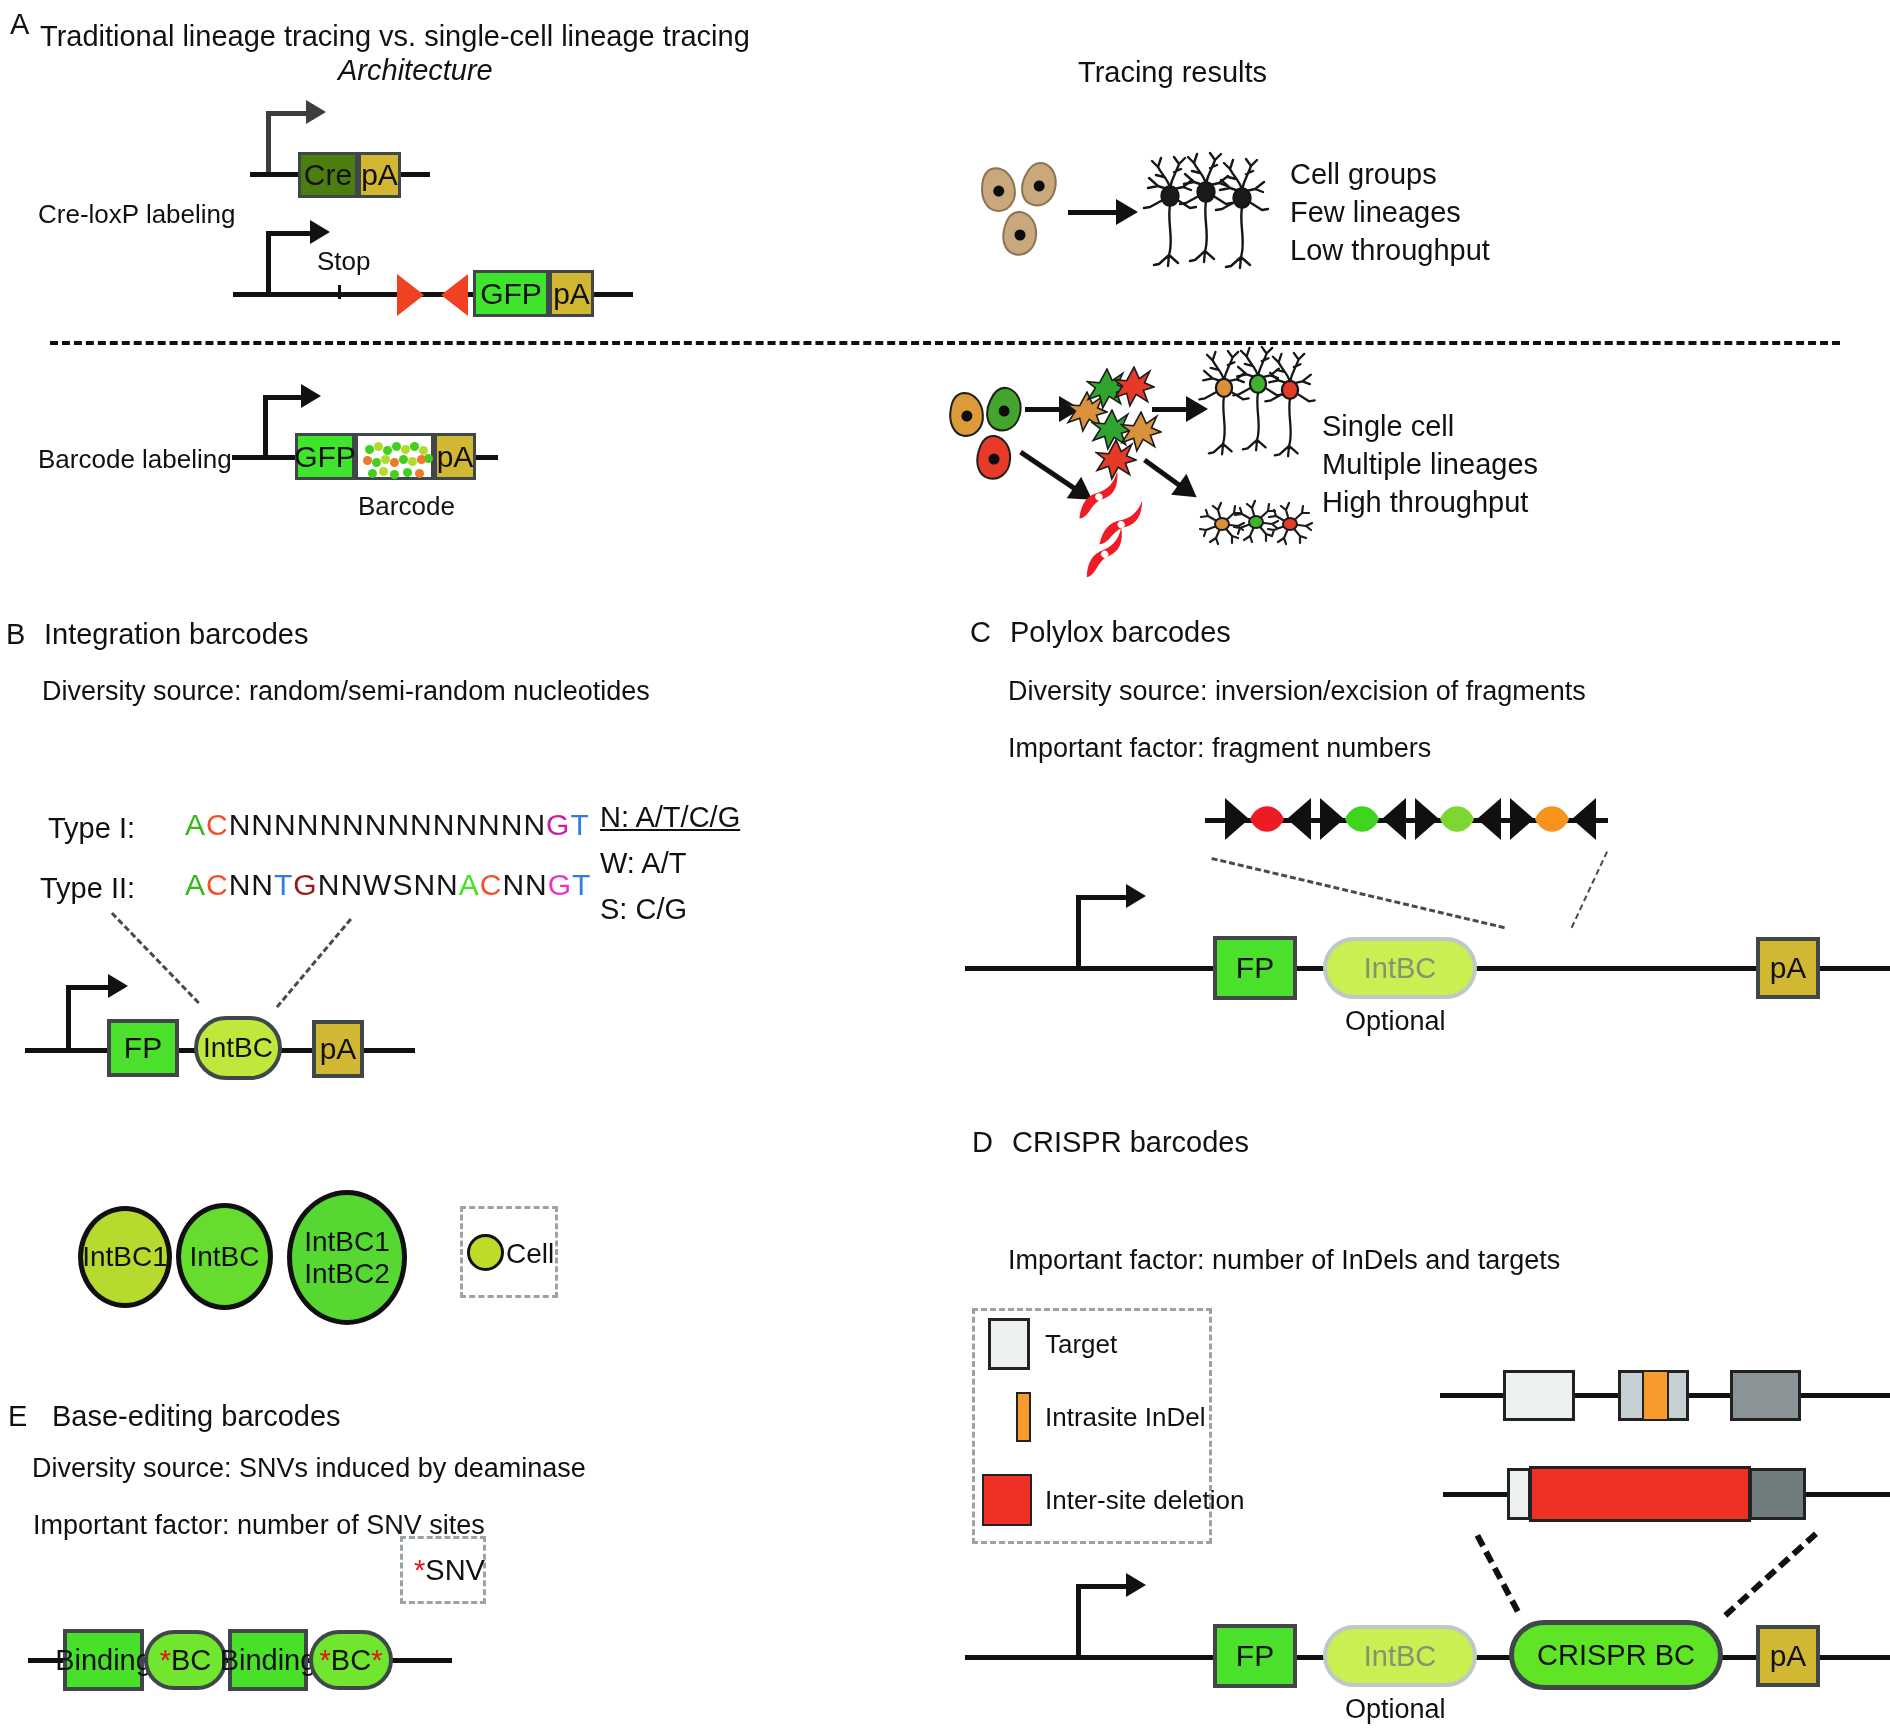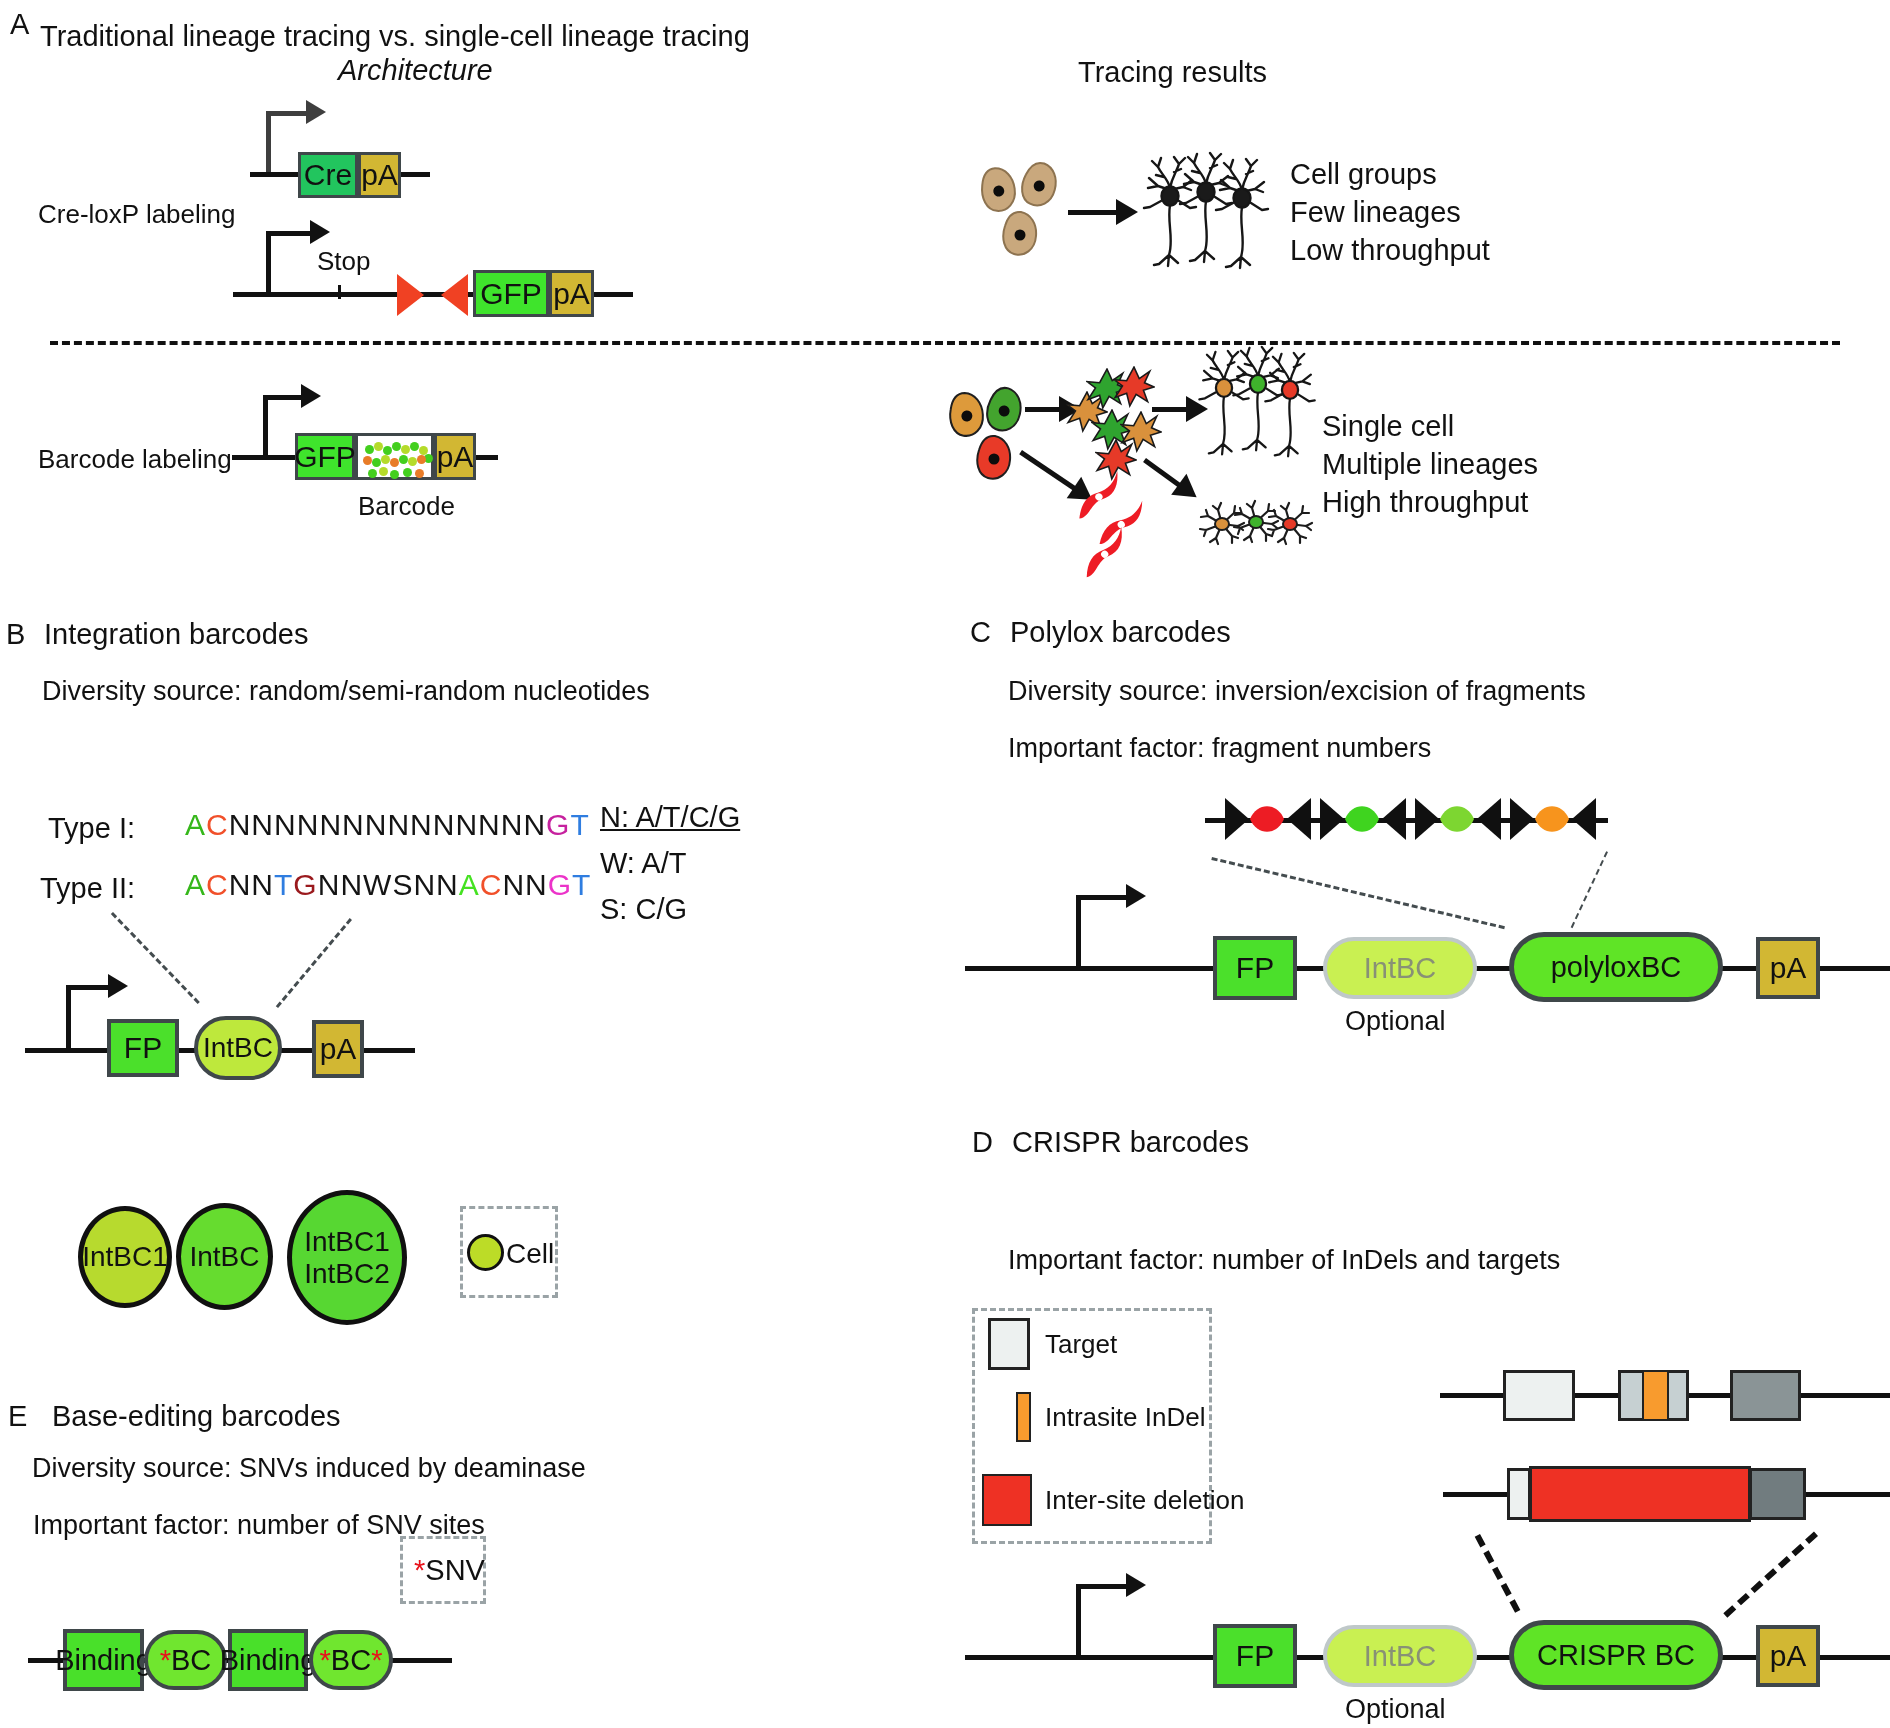--- a/index.html
+++ b/index.html
@@ -35,21 +35,21 @@
 
   <div class="t f29" style="left:10px;top:8px;">A</div>
   <div class="t f29" style="left:40px;top:8px;margin-top:12px;">Traditional lineage tracing vs. single-cell lineage tracing</div>
   <div class="t f29" style="left:338px;top:54px;font-style:italic;">Architecture</div>
   <div class="t f29" style="left:1078px;top:56px;">Tracing results</div>
 
   <div class="vline" style="left:266px;top:112px;height:62px;background:#3e3e3e"></div>
   <div class="hline" style="left:266px;top:111px;width:42px;background:#3e3e3e"></div>
   <div class="phead" style="left:306px;top:100px;border-left-color:#3e3e3e"></div>
   <div class="hline" style="left:250px;top:172px;width:180px;"></div>
-  <div class="box" style="left:298px;top:152px;width:60px;height:46px;background:#22c55e">
+  <div class="box" style="left:298px;top:152px;width:60px;height:46px;background:#4d7c0f">
       <span>Cre</span>
     </div>
   <div class="box" style="left:358px;top:152px;width:43px;height:46px;background:#D2B733">
       <span>pA</span>
     </div>
   <div class="t f26" style="left:38px;top:200px;">Cre-loxP labeling</div>
 
   <div class="vline" style="left:266px;top:232px;height:62px;"></div>
   <div class="hline" style="left:266px;top:231px;width:46px;"></div>
   <div class="phead" style="left:310px;top:220px;"></div>
@@ -245,23 +245,20 @@
   <div class="hline" style="left:1076px;top:895px;width:52px;"></div>
   <div class="phead" style="left:1126px;top:884px;"></div>
   <div class="hline" style="left:965px;top:966px;width:925px;"></div>
   <div class="box" style="left:1213px;top:936px;width:84px;height:64px;background:#4BE02B;border-width:4px;">
       <span>FP</span>
     </div>
   <div class="pill" style="left:1323px;top:937px;width:154px;height:62px;background:#C9F052;border-color:#BFC8C9;color:#889176;">
       <span>IntBC</span>
     </div>
   <div class="t" style="left:1345px;top:1006px;">Optional</div>
-  <div class="pill" style="left:1509px;top:932px;width:214px;height:70px;background:#5FE426;border-width:5px;">
-      <span>polyloxBC</span>
-    </div>
   <div class="box" style="left:1756px;top:937px;width:64px;height:62px;background:#D2B733;border-width:4px;">
       <span>pA</span>
     </div>
 
   <div class="t f29" style="left:972px;top:1126px;">D</div>
   <div class="t f29" style="left:1012px;top:1126px;">CRISPR barcodes</div>
   <div class="t" style="left:1008px;top:1245px;">Important factor: number of InDels and targets</div>
 
   <div class="dashbox" style="left:972px;top:1308px;width:240px;height:236px;"></div>
   <div class="box" style="left:988px;top:1318px;width:42px;height:52px;background:#EDF1F0;border-color:#222;"></div>

